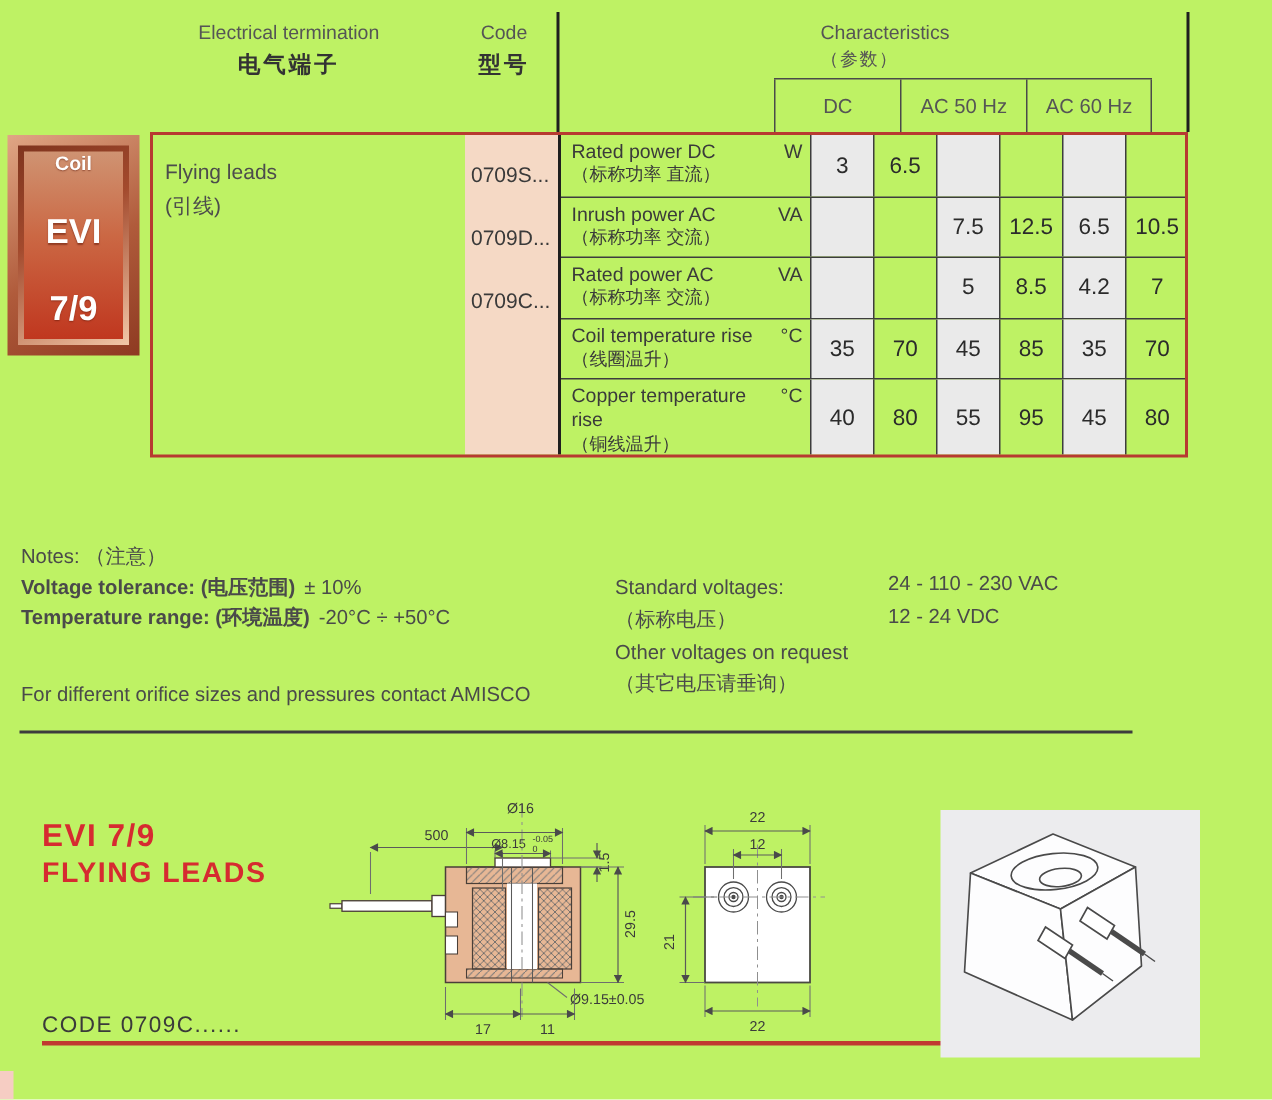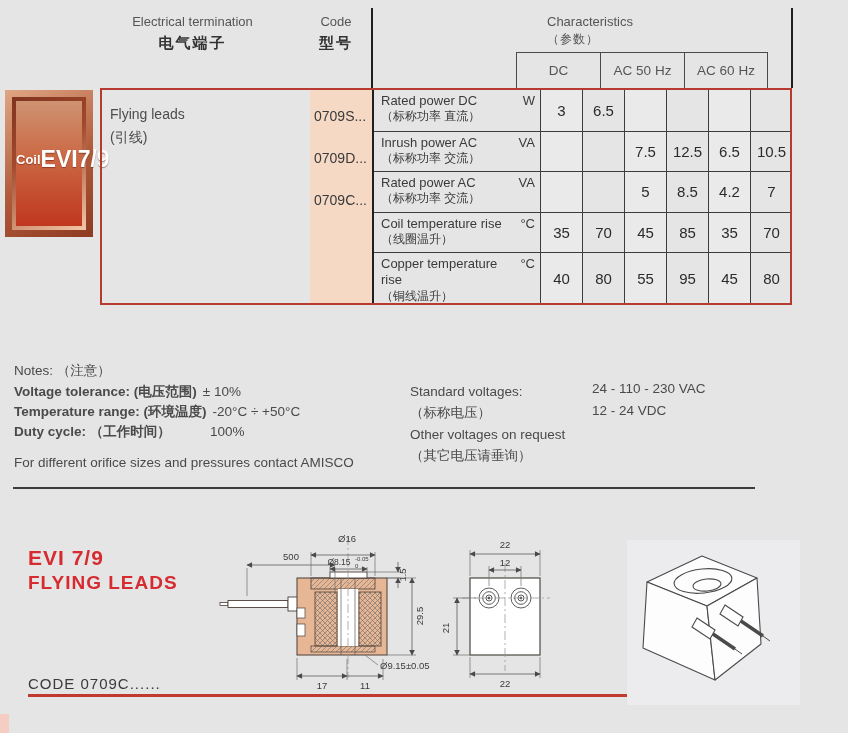--- a/index.html
+++ b/index.html
@@ -1,16 +1,16 @@
 <!DOCTYPE html>
 <html><head>
 <meta charset="utf-8">
 <style>
   html,body{margin:0;padding:0;background:#fff;}
-  .page{position:relative;width:848px;height:733px;background:#e5e5e5;overflow:hidden;
+  .page{position:relative;width:848px;height:733px;background:#bef264;overflow:hidden;
         font-family:"Liberation Sans",sans-serif;color:#3c3c3c;}
   .abs{position:absolute;}
 
   
   .hdr-en{font-size:13px;color:#555;text-align:center;}
   .hdr-zh{font-size:15px;font-weight:600;color:#333;text-align:center;letter-spacing:2px;margin-top:5px;}
   .vline{position:absolute;background:#1f1f1f;}
   .char-en{font-size:13px;color:#555;}
   .char-zh{font-size:12px;color:#555;margin-top:2px;letter-spacing:1px;}
   .subhdr{position:absolute;left:516px;top:52px;width:252px;height:36px;display:flex;border-top:1px solid #4a4a4a;box-sizing:border-box;}
@@ -39,21 +39,21 @@
   .tval.shade{background:#eaeaea;}
 
   
   .badge{position:absolute;left:5px;top:90px;width:88px;height:147px;
          background:linear-gradient(150deg,#e0a685 0%,#b05b3b 55%,#8e3a22 100%);
          padding:7px;box-sizing:border-box;}
   .badge-mid{width:100%;height:100%;background:linear-gradient(330deg,#f2c7a8 0%,#a34a2d 60%,#7f341e 100%);
          padding:4px;box-sizing:border-box;}
   .badge-in{width:100%;height:100%;box-sizing:border-box;
          background:linear-gradient(180deg,#cf9372 0%,#cb6844 45%,#c0371f 100%);
-         display:flex;flex-direction:row;justify-content:flex-start;align-items:center;padding-bottom:9px;}
+         display:flex;flex-direction:column;justify-content:space-between;align-items:center;padding-bottom:9px;}
   .badge-l1{font-size:13px;font-weight:700;color:#fff;text-shadow:0 1px 1px rgba(90,20,5,.5);}
   .badge-l2,.badge-l3{font-size:23px;font-weight:700;color:#fff;line-height:1.05;text-shadow:0 1px 1px rgba(90,20,5,.5);}
 
   
   .note{font-size:13.5px;color:#4a4a4a;white-space:nowrap;}
   .note .lbl{margin-right:6px;font-weight:bold;}
 
   
   .divider{position:absolute;left:13px;top:487px;width:742px;height:2px;background:#3d3d3d;}
   .evi-t1{position:absolute;left:28px;top:546px;font-size:21px;font-weight:700;color:#d62b30;letter-spacing:1px;}
@@ -201,23 +201,20 @@
   </div>
 
   <div class="redbox"></div>
 
   <div class="abs note" style="left:14px;top:362px;">Notes:  （注意）</div>
   <div class="abs note" style="left:14px;top:383px;">
     <span class="lbl">Voltage tolerance: (电压范围)</span><span>± 10%</span>
   </div>
   <div class="abs note" style="left:14px;top:403px;">
     <span class="lbl">Temperature range: (环境温度)</span><span>-20°C ÷ +50°C</span>
-  </div>
-  <div class="abs note" style="left:14px;top:423px;">
-    <span class="lbl" style="display:inline-block;width:190px;">Duty cycle: （工作时间）</span><span>100%</span>
   </div>
   <div class="abs note" style="left:14px;top:455px;">For different orifice sizes and pressures contact AMISCO</div>
 
   <div class="abs note" style="left:410px;top:384px;">Standard voltages:</div>
   <div class="abs note" style="left:410px;top:404px;">（标称电压）</div>
   <div class="abs note" style="left:410px;top:427px;">Other voltages on request</div>
   <div class="abs note" style="left:410px;top:447px;">（其它电压请垂询）</div>
   <div class="abs note" style="left:592px;top:381px;">24 - 110 - 230 VAC</div>
   <div class="abs note" style="left:592px;top:403px;">12 - 24 VDC</div>
 

